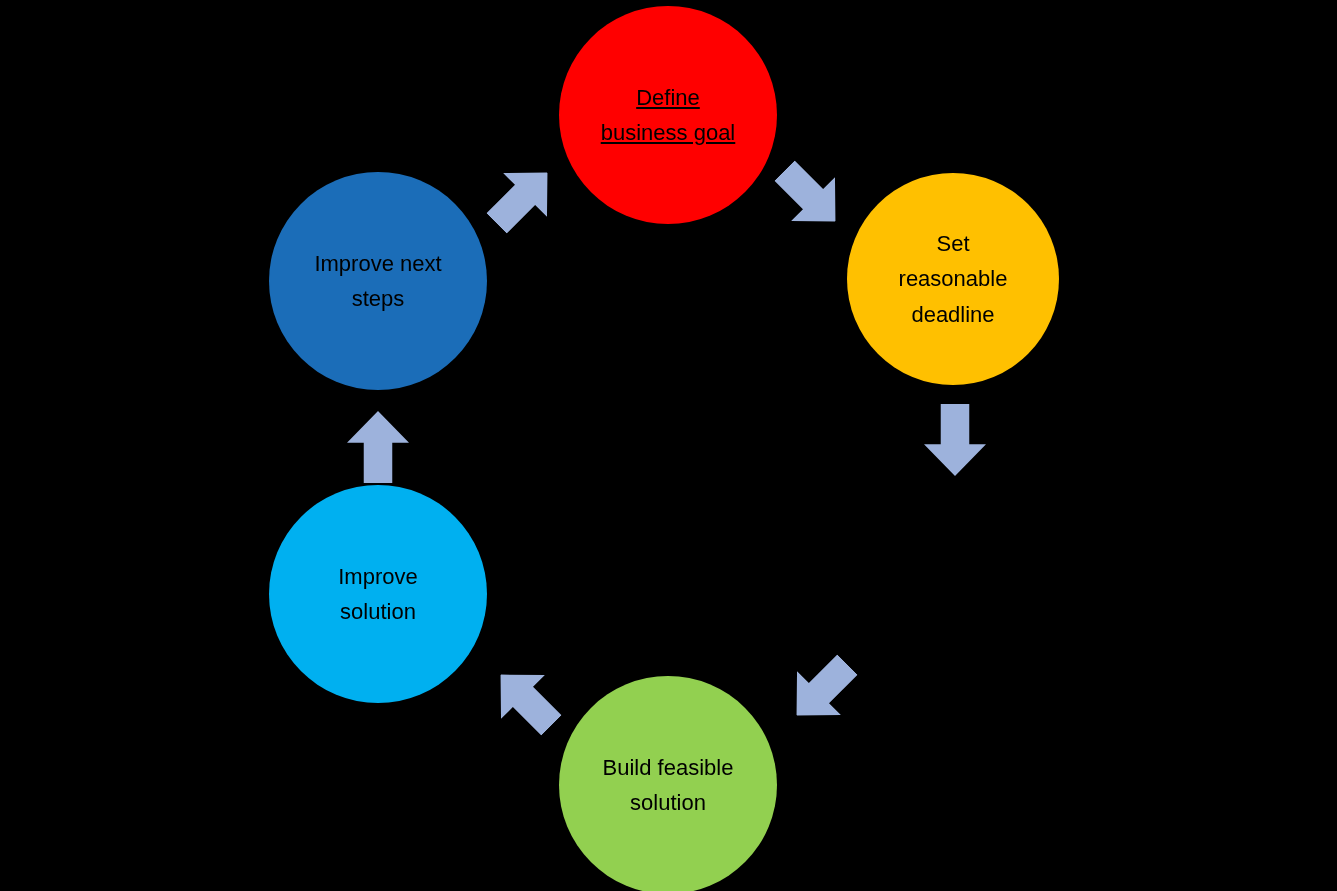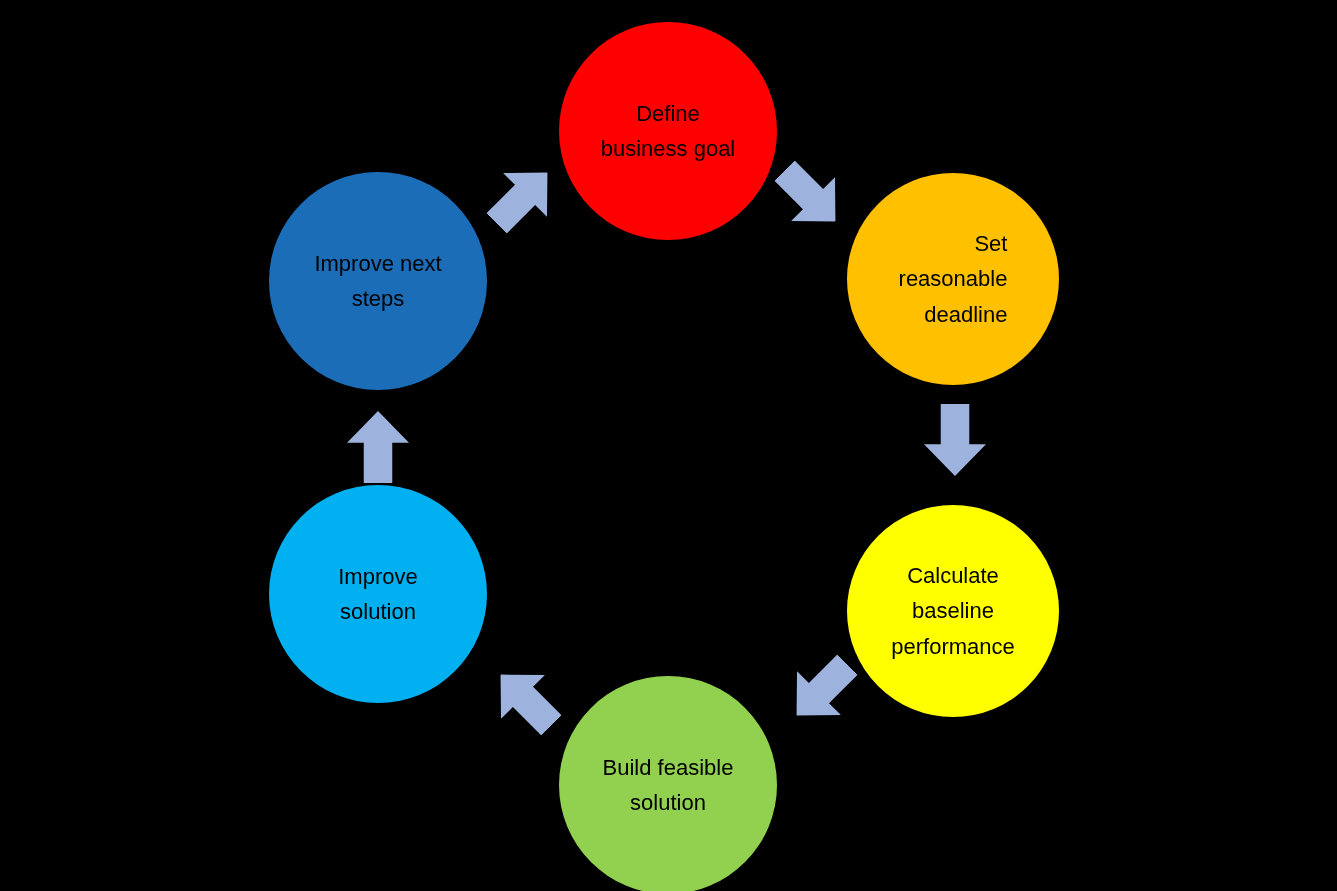--- a/index.html
+++ b/index.html
@@ -31,22 +31,22 @@
     white-space: pre-line;
     padding: 0 18px;
   }
   .arrow {
     position: absolute;
     width: 62px;
     height: 72px;
     clip-path: polygon(50% 0%, 100% 44%, 73% 44%, 73% 100%, 27% 100%, 27% 44%, 0% 44%);
   }
   
-  .pos-define  { left: 559px; top:   22px; }
-  .pos-deadline{ left: 847px; top: 173px; width: 212px; height: 212px; text-align: right; }
+  .pos-define  { left: 559px; top:   6px; text-decoration: underline; }
+  .pos-deadline{ left: 847px; top: 173px; width: 212px; height: 212px; }
   .pos-baseline{ left: 847px; top: 505px; width: 212px; height: 212px; }
   .pos-build   { left: 559px; top: 676px; }
   .pos-improve { left: 269px; top: 485px; }
   .pos-decide  { left: 269px; top: 172px; }
 
   .arr-1 { left: 522px; top: 198px; transform: translate(-50%,-50%) rotate(45deg); }
   .arr-2 { left: 810px; top: 196px; transform: translate(-50%,-50%) rotate(135deg); }
   .arr-3 { left: 955px; top: 440px; transform: translate(-50%,-50%) rotate(180deg); }
   .arr-4 { left: 822px; top: 690px; transform: translate(-50%,-50%) rotate(225deg); }
   .arr-5 { left: 526px; top: 700px; transform: translate(-50%,-50%) rotate(-45deg); }
@@ -61,25 +61,20 @@
     <span class="label">Define
 business goal</span>
   </div>
 
   <div class="node pos-deadline" style="background-color: rgb(255, 192, 0);">
     <span class="label">Set
 reasonable
 deadline</span>
   </div>
 
-  <div class="node pos-baseline" style="background-color: rgb(255, 255, 0);">
-    <span class="label">Calculate
-baseline
-performance</span>
-  </div>
 
   <div class="node pos-build" style="background-color: rgb(146, 208, 80);">
     <span class="label">Build feasible
 solution</span>
   </div>
 
   <div class="node pos-improve" style="background-color: rgb(0, 176, 240);">
     <span class="label">Improve
 solution</span>
   </div>

